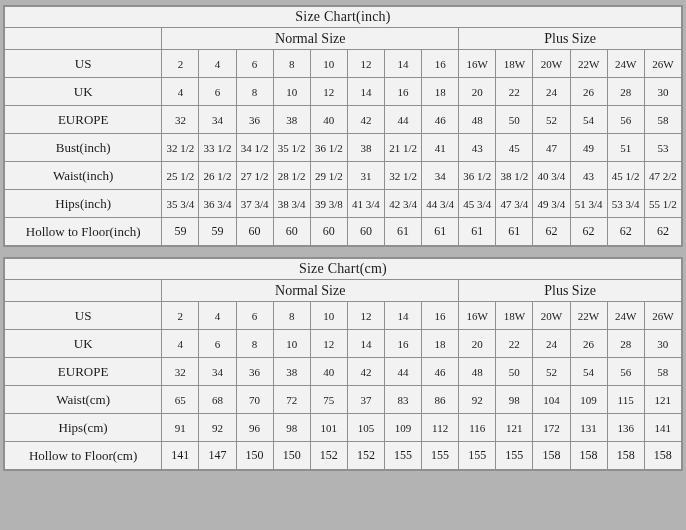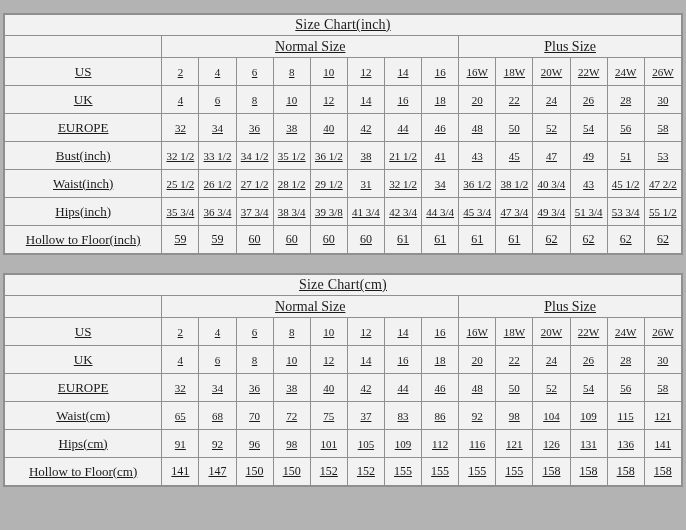--- a/index.html
+++ b/index.html
@@ -18,25 +18,24 @@
     width: 686px;
     height: 530px;
     display: flex;
     flex-direction: column;
     justify-content: flex-start;
     box-sizing: border-box;
     padding: 5px 2px 0 2px;
   }
   .chart-block {
     width: 680px;
-    margin: 8px auto;
+    margin: 0 auto;
     background: #0f172a;
     border: 1px solid #8f8f8f;
     box-sizing: border-box;
-    text-decoration: underline;
   }
   .chart-block.second {
     margin-top: 10px;
   }
   table.size-table {
     width: 100%;
     border-collapse: collapse;
     table-layout: fixed;
   }
   table.size-table td,
@@ -352,21 +351,21 @@
           <td class="data-cell">91</td>
           <td class="data-cell">92</td>
           <td class="data-cell">96</td>
           <td class="data-cell">98</td>
           <td class="data-cell">101</td>
           <td class="data-cell">105</td>
           <td class="data-cell">109</td>
           <td class="data-cell">112</td>
           <td class="data-cell">116</td>
           <td class="data-cell">121</td>
-          <td class="data-cell">126</td>
+          <td class="data-cell">172</td>
           <td class="data-cell">131</td>
           <td class="data-cell">136</td>
           <td class="data-cell">141</td>
         </tr>
 
         <tr class="hollow-row">
           <td class="row-label hollow-label">Hollow to Floor(cm)</td>
           <td class="data-cell">141</td>
           <td class="data-cell">147</td>
           <td class="data-cell">150</td>

